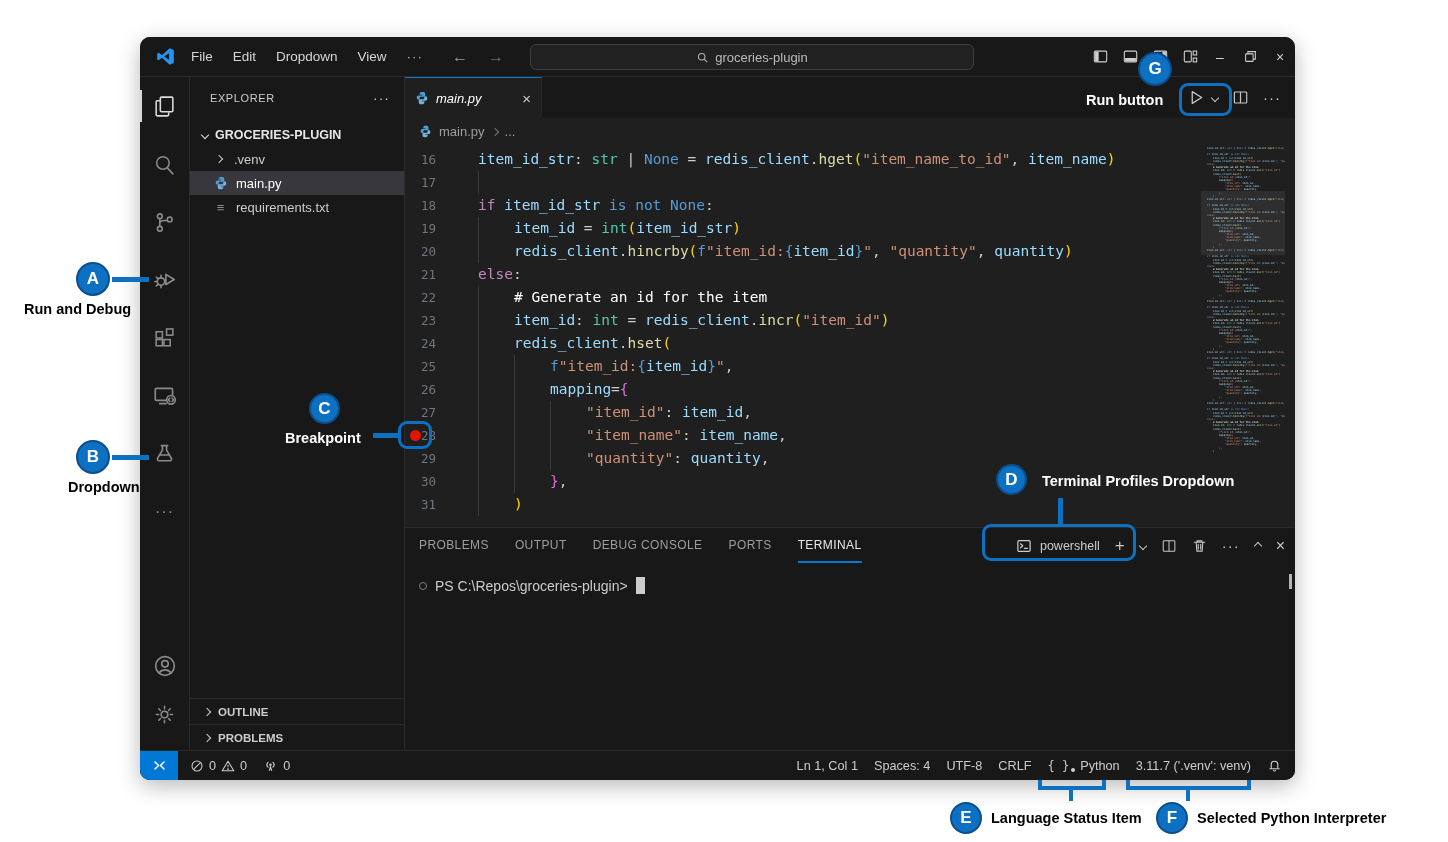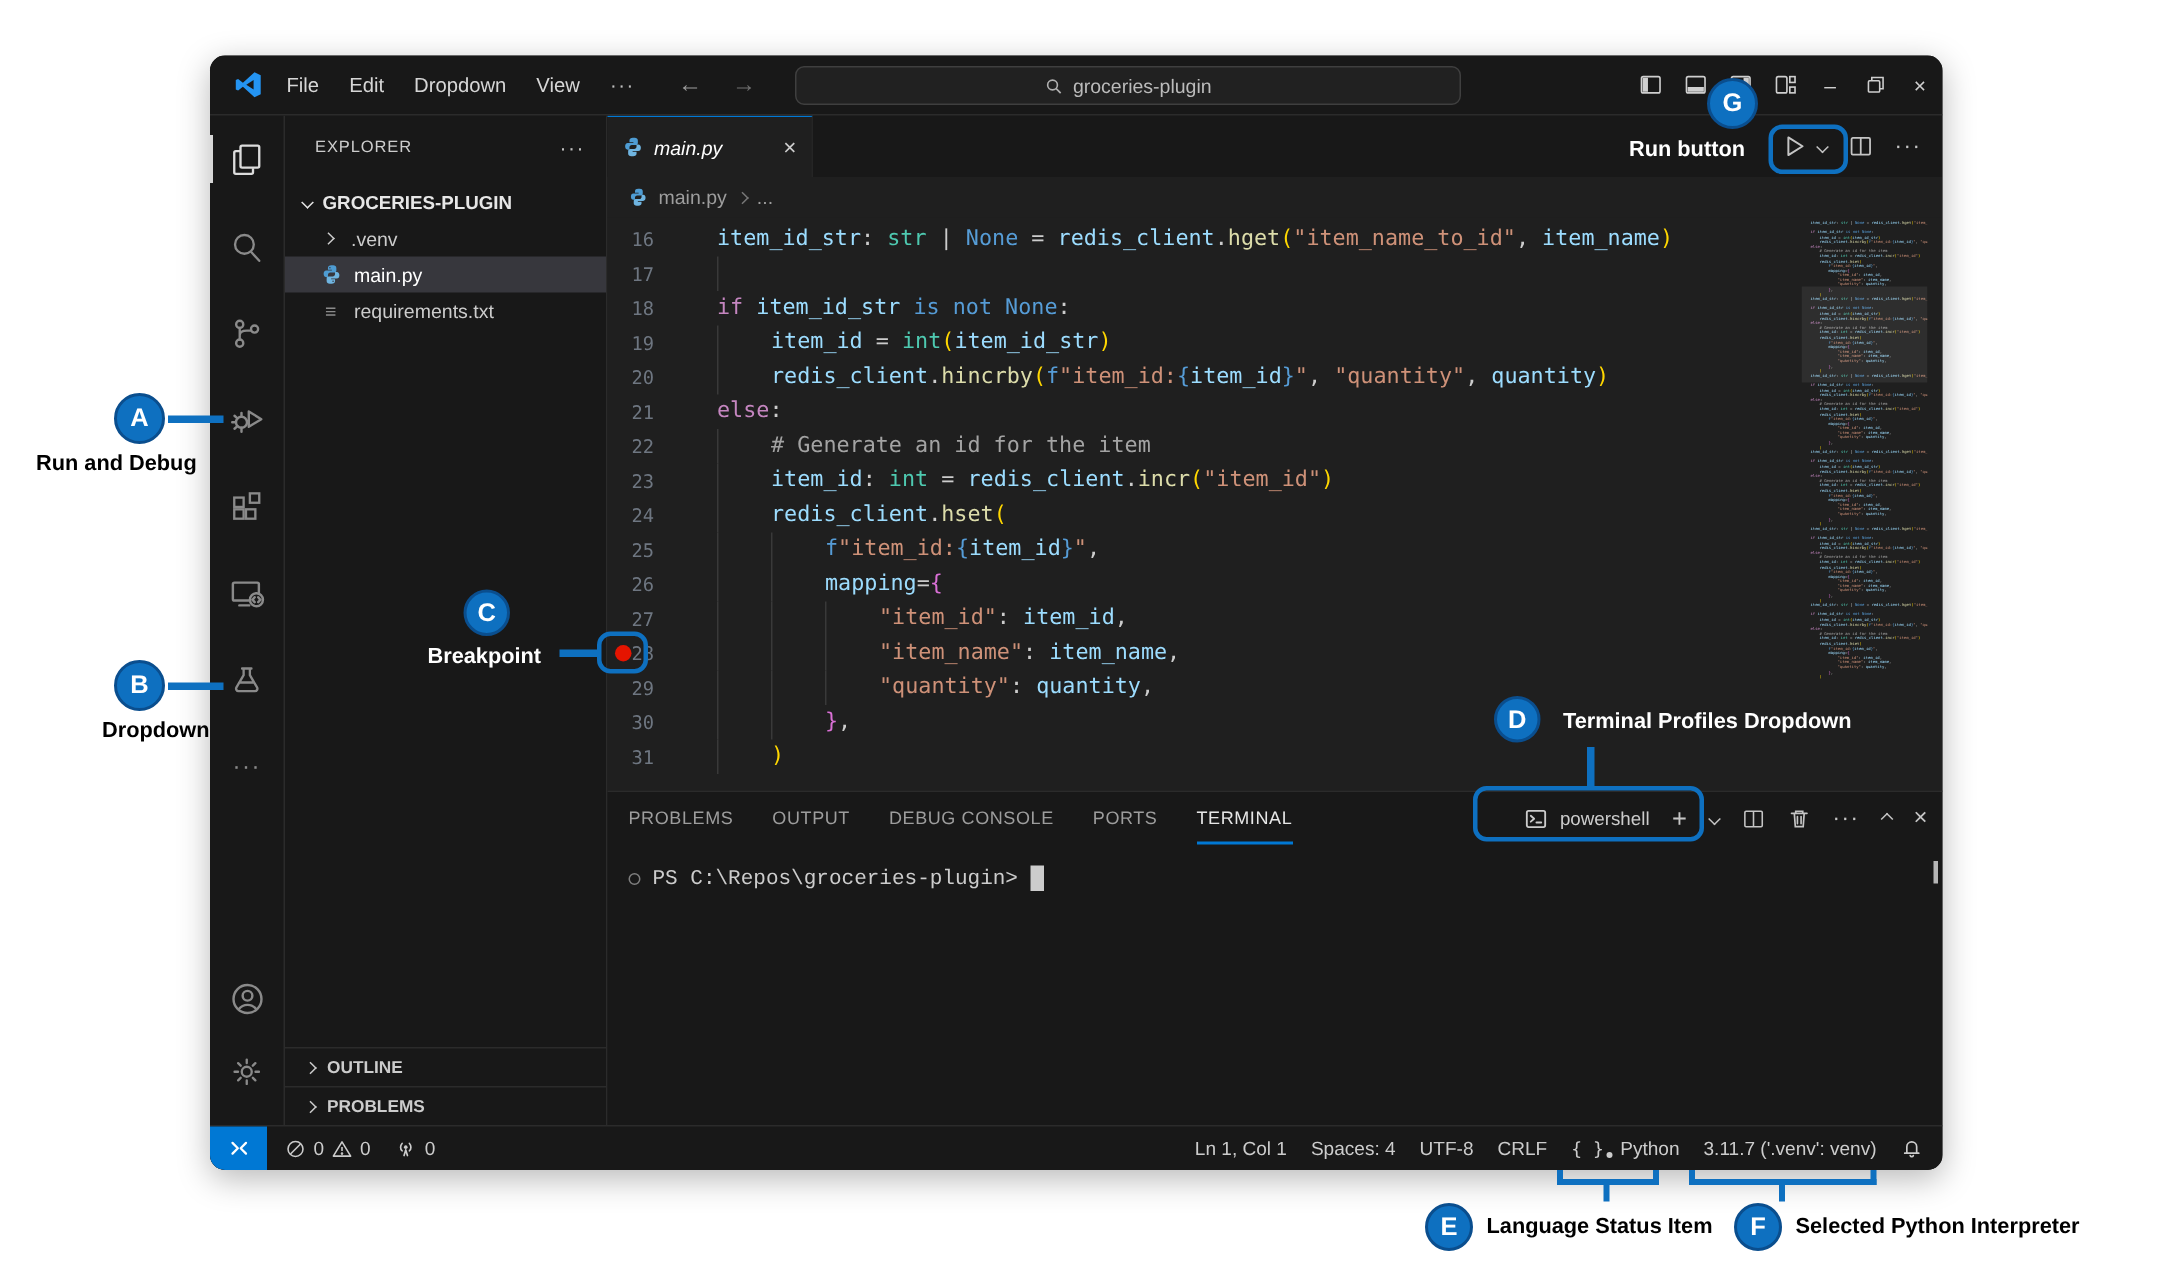--- a/index.html
+++ b/index.html
@@ -61,37 +61,37 @@
 
   .editor{flex:1;position:relative;background:#1f1f1f;overflow:hidden}
   .codewrap{position:absolute;left:0;top:3px;right:100px;bottom:0}
   .cl{display:flex;height:23px;line-height:23px;font-family:"DejaVu Sans Mono",monospace;font-size:14.5px;white-space:pre}
   .gut{flex:none;width:37px;text-align:right;padding-right:6px;color:#6e7681;font-size:12.5px;position:relative}
   .bpdot{position:absolute;left:5px;top:6px;width:11px;height:11px;border-radius:50%;background:#e51400}
   .ct{white-space:pre}
   .ic{display:inline-block;width:36px;height:23px;vertical-align:top}
   .ic.g{border-left:1px solid #393939}
   .tk-kw{color:#c586c0}.tk-kb{color:#569cd6}.tk-ty{color:#4ec9b0}.tk-va{color:#9cdcfe}.tk-fn{color:#dcdcaa}
-  .tk-st{color:#ce9178}.tk-cm{color:#a3a3a3}.tk-pl{color:#cccccc}.tk-b1{color:#ffd700}.tk-b2{color:#da70d6}
+  .tk-st{color:#ce9178}.tk-cm{color:#ffffff}.tk-pl{color:#cccccc}.tk-b1{color:#ffd700}.tk-b2{color:#da70d6}
 
   .minimap{position:absolute;right:10px;top:2px;bottom:4px;width:84px;overflow:hidden}
   .mml{height:3.2px;line-height:3.2px;font-size:2.6px;font-family:"DejaVu Sans Mono",monospace;white-space:pre;overflow:hidden}
   .mslider{position:absolute;left:0;right:0;top:44px;height:64px;background:rgba(255,255,255,.07)}
 
   
   .panel{height:223px;background:#181818;border-top:1px solid #2b2b2b;flex:none;display:flex;flex-direction:column;position:relative}
   .ptabs{height:35px;display:flex;align-items:center;padding:0 10px 0 14px;flex:none}
   .ptab{height:100%;display:flex;align-items:center;margin-right:26px;font-size:12px;letter-spacing:.4px;color:#9d9d9d;border-bottom:2px solid transparent}
   .ptab.active{color:#e7e7e7;border-bottom-color:#0078d4}
   .pacts{margin-left:auto;display:flex;align-items:center;gap:15px;color:#c5c5c5}
   .profile{display:flex;align-items:center;gap:8px;font-size:12.5px;color:#cccccc}
   .plus{font-size:17px;color:#c5c5c5}
   .pacts .dots{font-size:15px;letter-spacing:1px}
   .pacts .x{font-size:16px}
-  .termline{display:flex;align-items:center;padding:14px 0 0 14px;font-family:Liberation Mono, monospace;font-size:14px;color:#cccccc}
+  .termline{display:flex;align-items:center;padding:14px 0 0 14px;font-family:Liberation Sans, sans-serif;font-size:14px;color:#cccccc}
   .tdec{width:8px;height:8px;border:1px solid #7e7e7e;border-radius:50%;margin-right:8px;flex:none}
   .cursor{display:inline-block;width:9px;height:17px;background:#cccccc;margin-left:8px}
   .psb{position:absolute;right:3px;top:46px;width:3px;height:15px;background:#b5b5b5}
 
   
   .statusbar{height:30px;background:#181818;border-top:1px solid #2b2b2b;display:flex;align-items:center;flex:none;font-size:12.7px;color:#cccccc}
   .remote{width:38px;height:100%;background:#0078d4;color:#fff;display:flex;align-items:center;justify-content:center;flex:none}
   .sbitem{display:flex;align-items:center;gap:5px;padding:0 8px;height:100%}
   .sbleft{display:flex;align-items:center;margin-left:4px}
   .sbright{margin-left:auto;display:flex;align-items:center}

